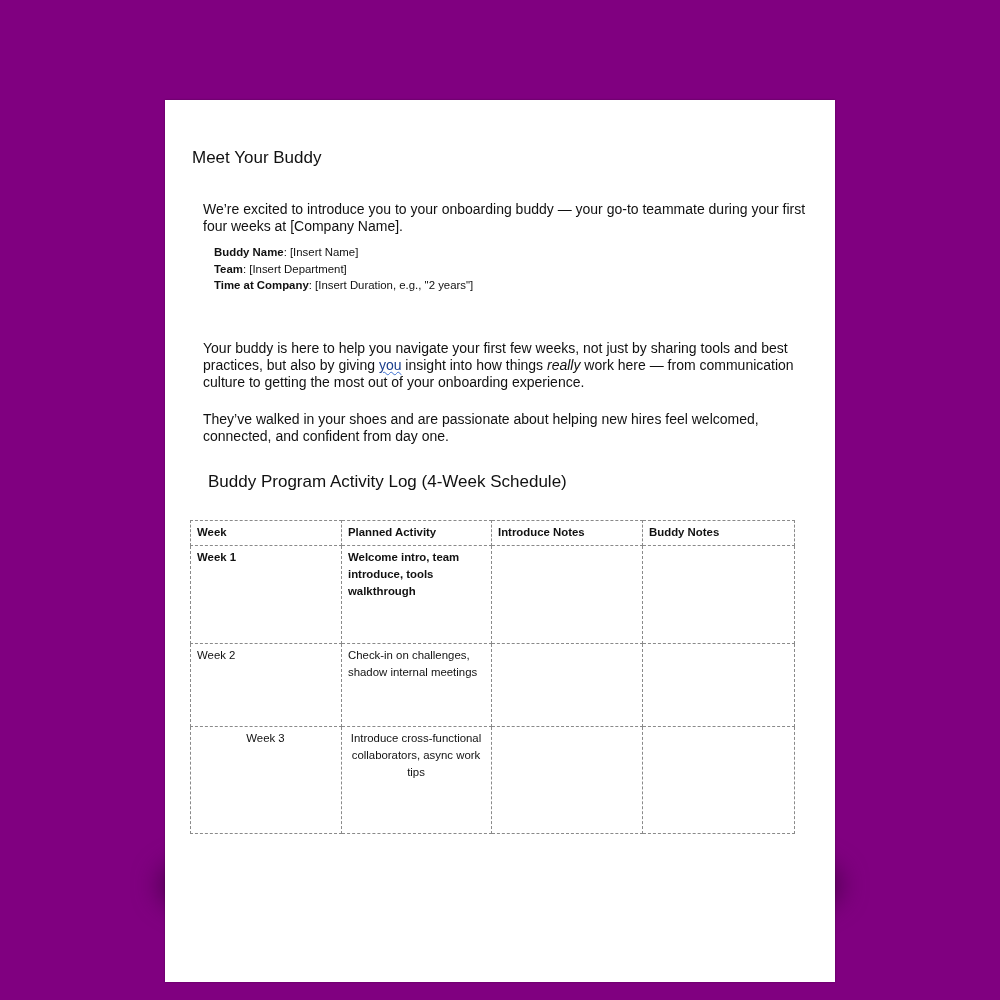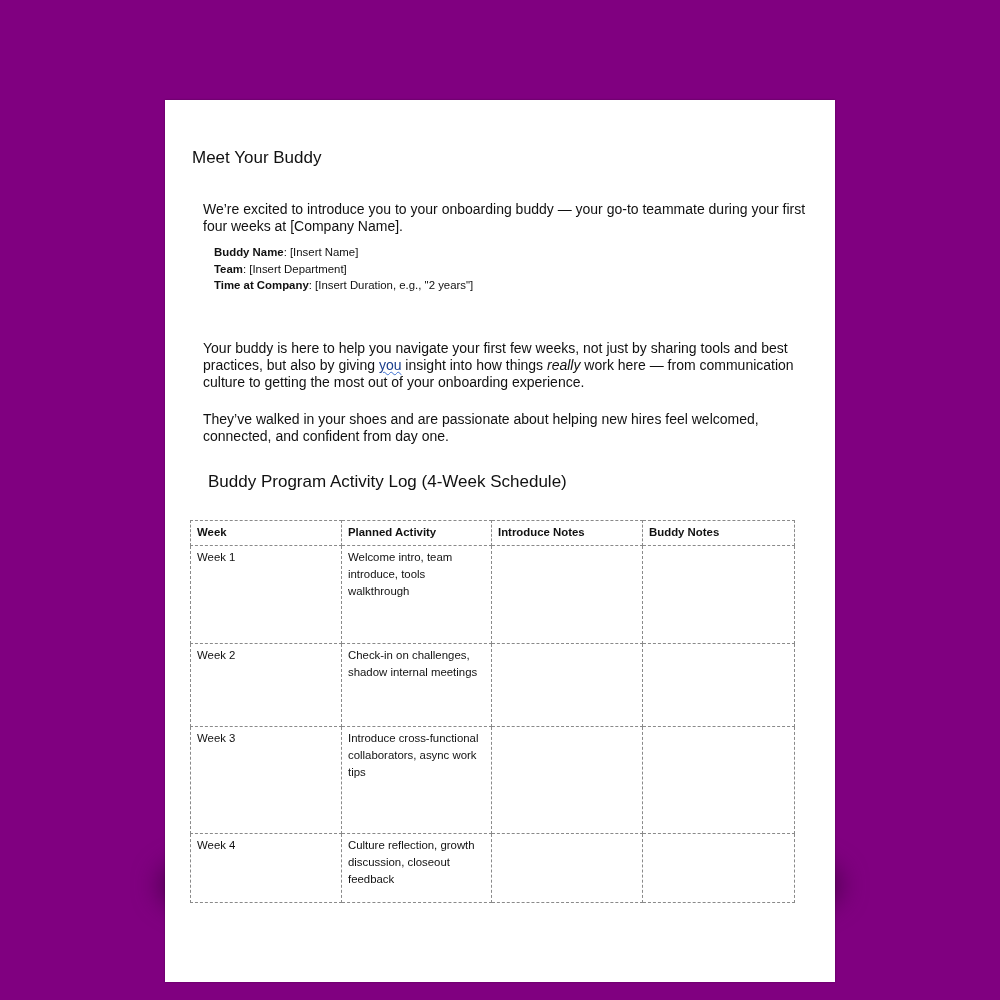--- a/index.html
+++ b/index.html
@@ -58,23 +58,23 @@
     vertical-align: top;
     text-align: left;
     padding: 3px 7px 0 6px;
     line-height: 16.8px;
   }
   table.log th { font-weight: bold; height: 21px; }
   table.log col.c1 { width: 151px; }
   table.log col.c2 { width: 150px; }
   table.log col.c3 { width: 151px; }
   table.log col.c4 { width: 152px; }
-  tr.r1 td { height: 94px; }
+  tr.r1 td { height: 94px; font-weight: bold; }
   tr.r2 td { height: 79px; }
-  tr.r3 td { height: 103px; }
+  tr.r3 td { height: 103px; text-align: center; }
   tr.r4 td { height: 65px; }
 </style>
 </head>
 <body>
 
 <div class="shadow"></div>
 
 <div class="page">
   <div class="content">
     <h1 class="title">Meet Your Buddy</h1>
@@ -120,22 +120,16 @@
           <td>Check-in on challenges, shadow internal meetings</td>
           <td></td>
           <td></td>
         </tr>
         <tr class="r3">
           <td>Week 3</td>
           <td>Introduce cross-functional collaborators, async work tips</td>
           <td></td>
           <td></td>
         </tr>
-        <tr class="r4">
-          <td>Week 4</td>
-          <td>Culture reflection, growth discussion, closeout feedback</td>
-          <td></td>
-          <td></td>
-        </tr>
       </tbody>
     </table>
   </div>
 </div>
 
 </body></html>

